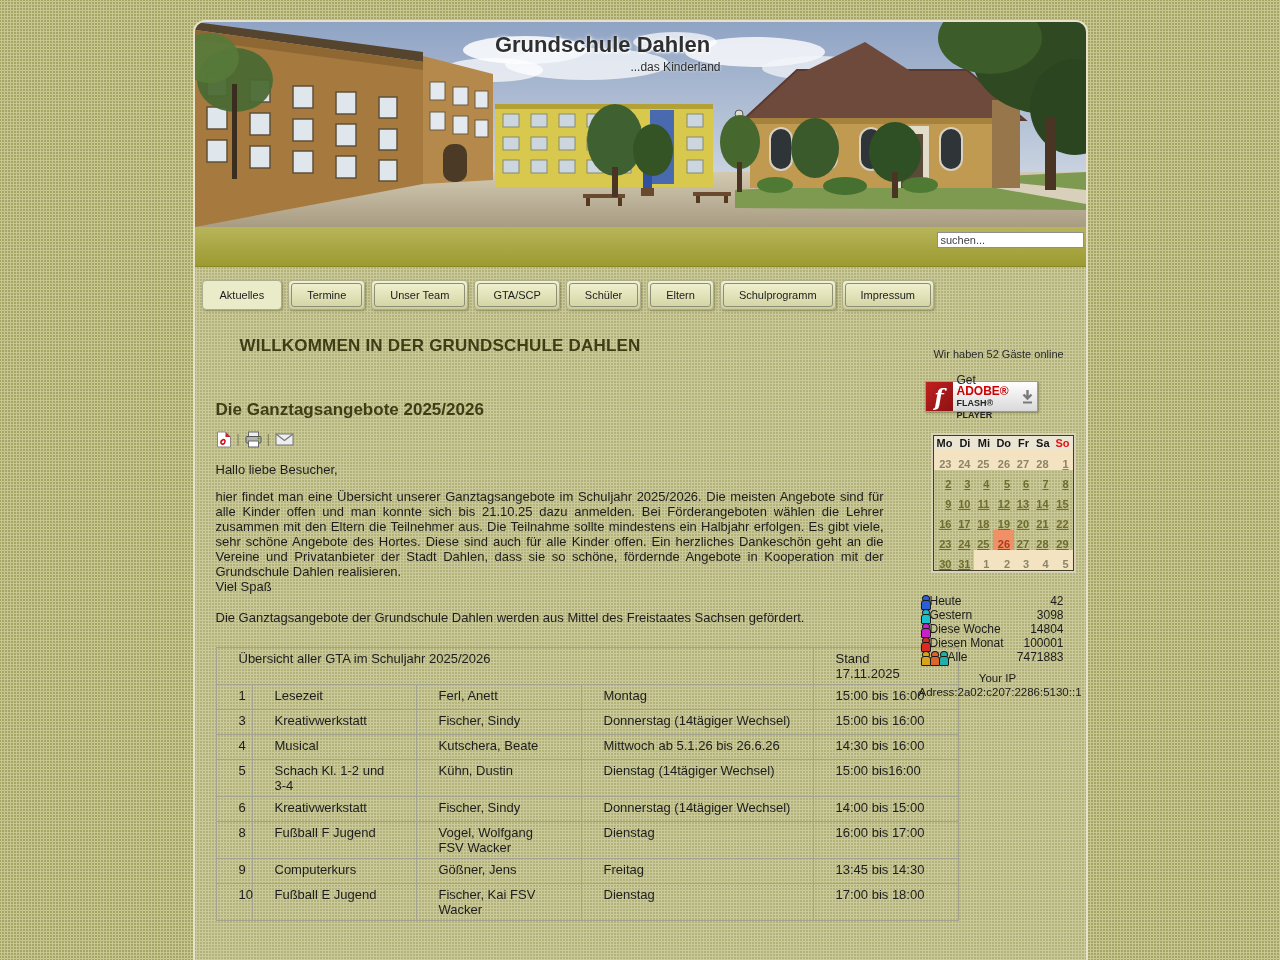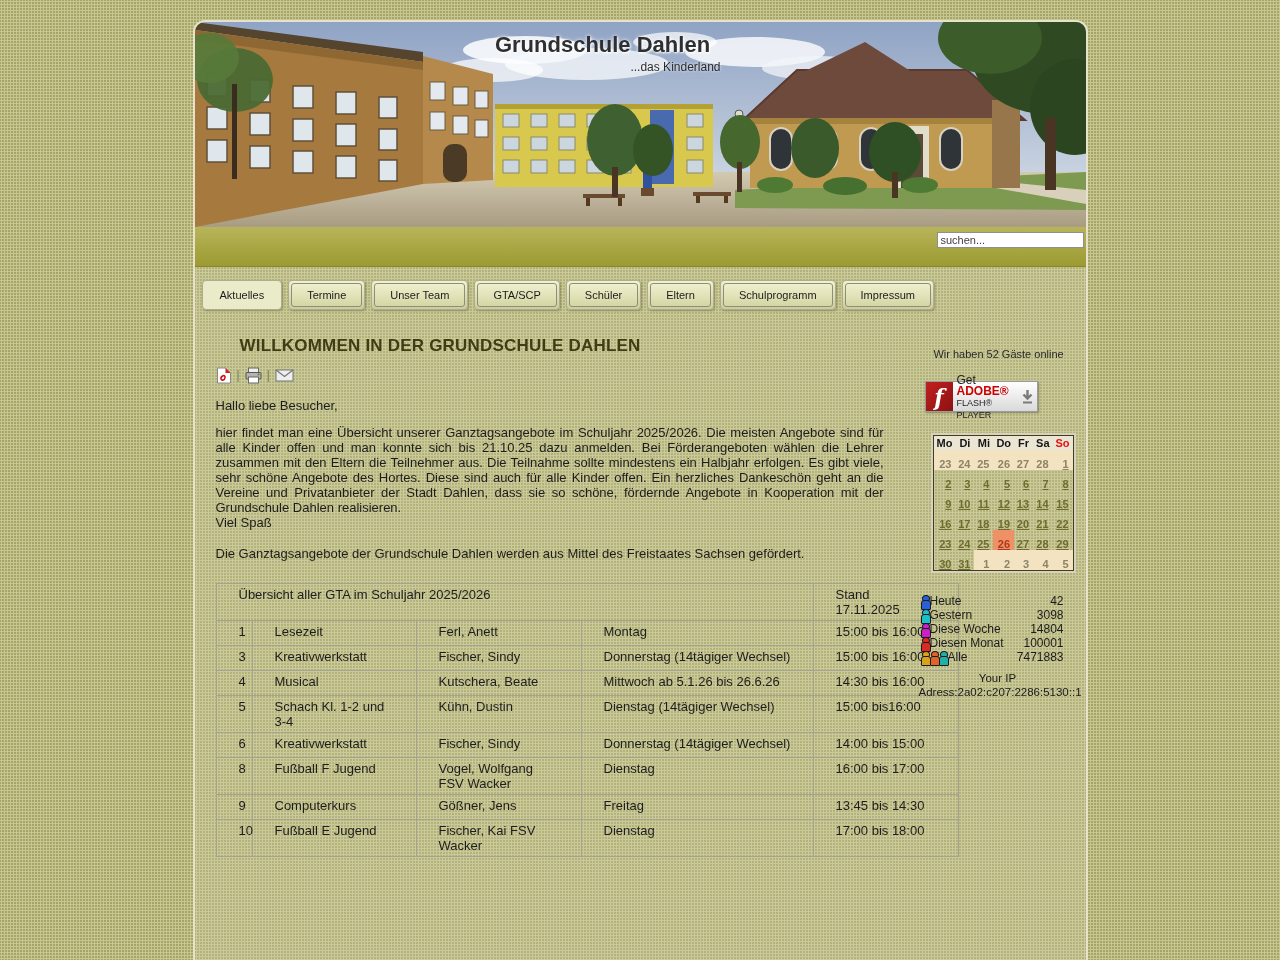--- a/index.html
+++ b/index.html
@@ -89,21 +89,21 @@
     box-shadow:1px 1px 2px rgba(0,0,0,.3); cursor:pointer; text-decoration:none;
   }
   .flash .flogo{
     width:27px; height:29px; background:linear-gradient(135deg,#c2201f,#8c1113);
     color:#fff; font-family:"DejaVu Serif",serif; font-style:italic; font-weight:bold;
     font-size:22px; display:flex; align-items:center; justify-content:center; line-height:1;
   }
   .flash .ftext{ flex:1; padding-left:4px; line-height:10px; }
   .flash .l1{ font-size:12px; color:#222; }
   .flash .l1 b{ color:#cc0000; }
-  .flash .l2{ font-size:9px; font-weight:normal; color:#222; }
+  .flash .l2{ font-size:9px; font-weight:bold; color:#222; }
   .flash svg{ margin-right:3px; }
   
   .calendar{
     margin:23px 0 0 14px; border-collapse:collapse; border:1px solid #3f3f26;
     outline:2px solid #d8d2ba; font-size:11px; font-weight:bold;
   }
   .calendar th{ background:#ebe5d3; color:#151515; padding:1px 3px; text-align:center; }
   .calendar th.sun{ color:#e21313; }
   .calendar td{ width:19px; height:16px; text-align:right; padding:8px 4px 0 0; }
   .calendar a{ text-decoration:underline; }
@@ -297,20 +297,21 @@
       </a>
     <a class="nav-btn">
         <span class="inner">Impressum</span>
       </a>
   </nav>
 
   <div class="content">
 
     <div class="main-col">
       <h1 class="welcome">WILLKOMMEN IN DER GRUNDSCHULE DAHLEN</h1>
+      <h2 class="article">Die Ganztagsangebote 2025/2026</h2>
 
       <div class="doc-icons">
         <a title="PDF">
           <svg width="16" height="17" viewBox="0 0 16 17">
               <path d="M1.5 1h8l5 5v10h-13z" fill="#ffffff" stroke="#8a8a8a"></path>
               <path d="M9.5 1l5 5h-5z" fill="#cc2222"></path>
               <path d="M5 12c-.5-3 4.5-5 4-1.5S5.5 13.5 5 12z" fill="none" stroke="#cc1111" stroke-width="1.6"></path>
             </svg>
         </a>
         <span class="sep">|</span>

